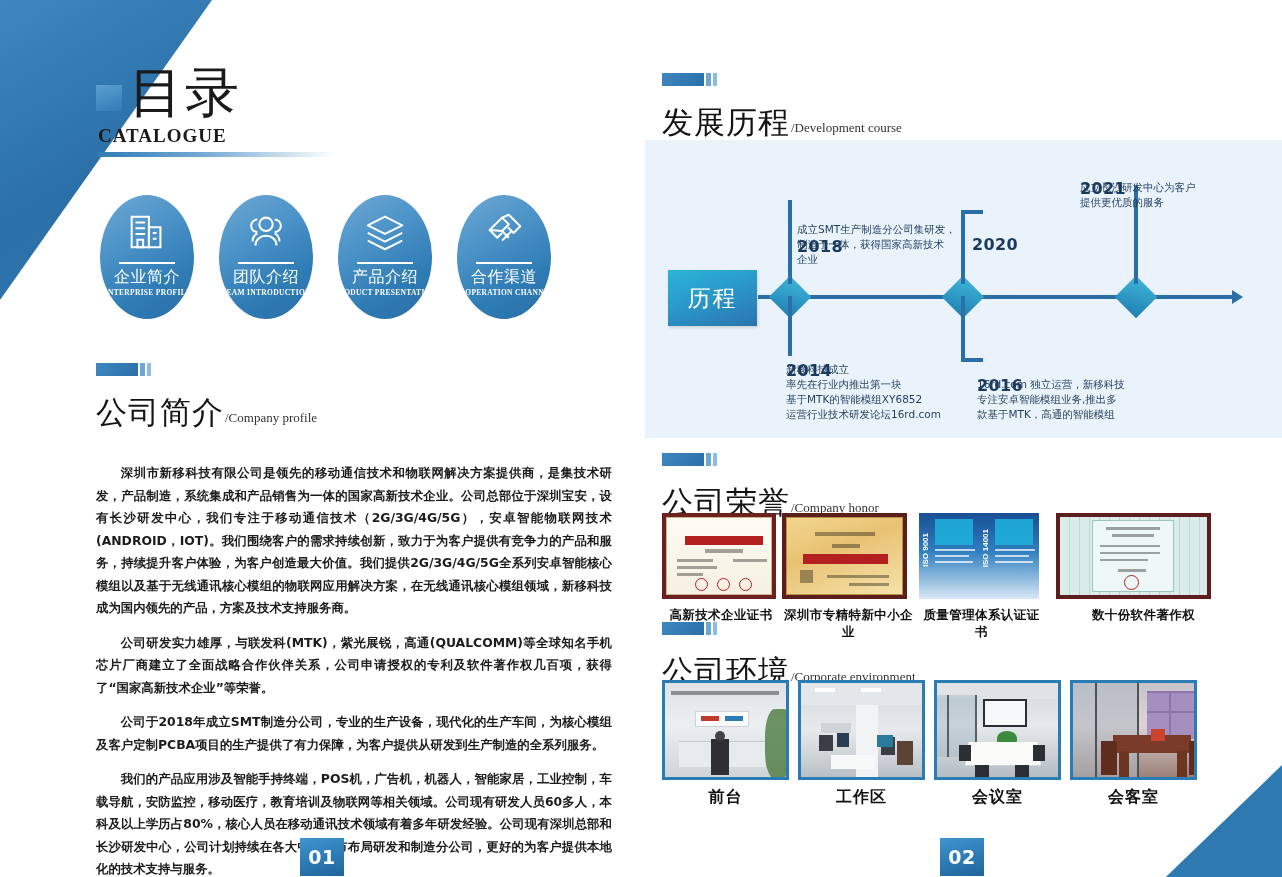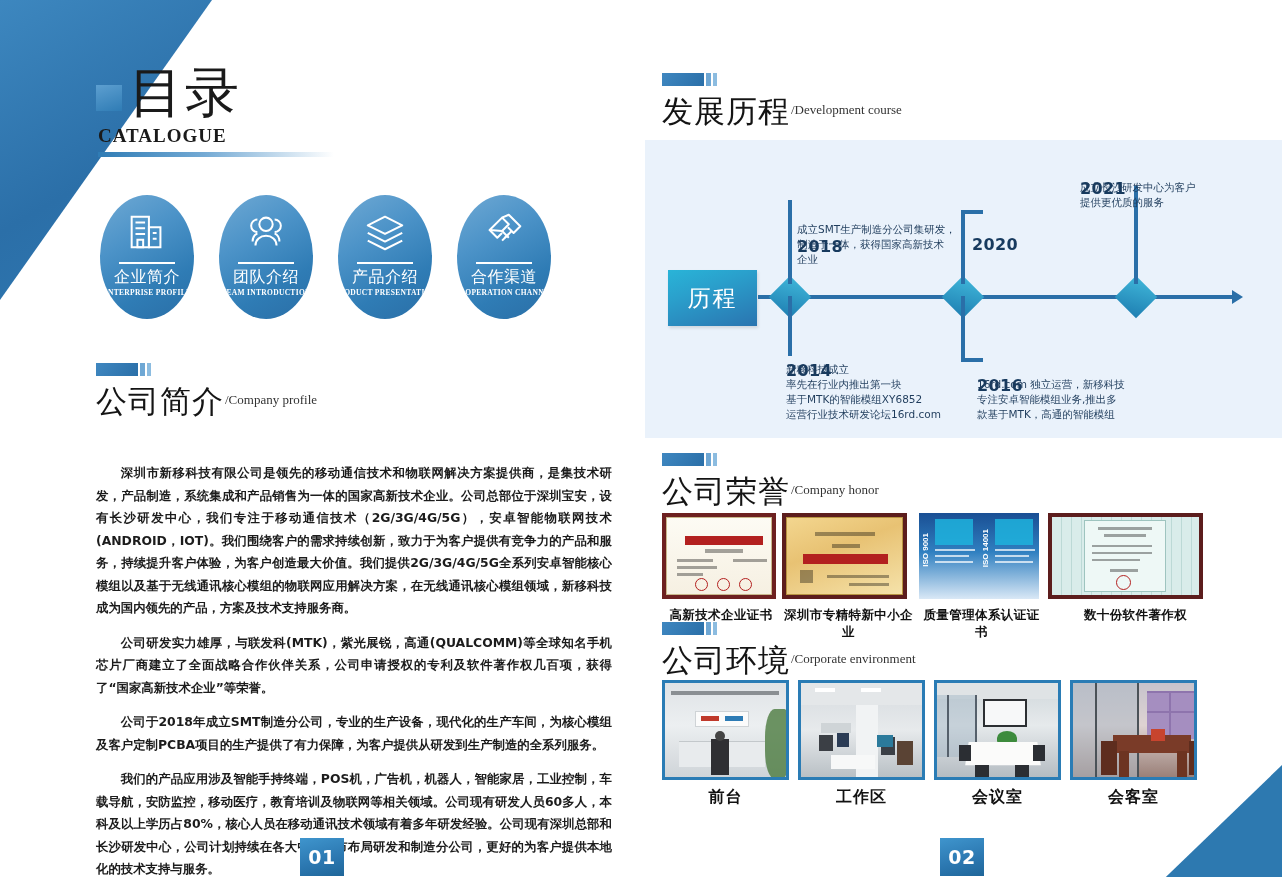--- a/index.html
+++ b/index.html
@@ -63,21 +63,21 @@
     font-family: "Liberation Serif","DejaVu Serif",serif; font-weight: bold;
     letter-spacing: .3px; margin-top: 2px; white-space: nowrap;
   }
 
   
   .sec-bar { display: flex; align-items: center; height: 13px; }
   .sec-bar i { display: block; height: 13px; }
   .sb1 { width: 42px; background: linear-gradient(120deg,#3f87c0,#2a6fa8); }
   .sb2 { width: 5px; background: #6ea7d4; margin-left: 2px; }
   .sb3 { width: 4px; background: #8cbce0; margin-left: 2px; }
-  .sec-title { display: flex; align-items: center; margin-top: 8px; }
+  .sec-title { display: flex; align-items: flex-end; margin-top: 19px; }
   .sec-cn {
     font-family: "Liberation Serif","DejaVu Serif",serif;
     font-size: 31px; line-height: 36px; color: #141414; letter-spacing: 1px;
   }
   .sec-en {
     font-family: "Liberation Serif","DejaVu Serif",serif;
     font-size: 13px; color: #333; margin-bottom: 5px; margin-left: 1px;
   }
 
   
@@ -394,21 +394,21 @@
             <span style="position:absolute;left:2px;top:16px;color:#fff;font-size:8px;font-weight:bold;writing-mode:vertical-rl;transform:rotate(180deg);">ISO 14001</span>
            <span style="position:absolute;left:16px;top:6px;width:38px;height:26px;background:#1fb3dd;opacity:.85;"></span>
            <span style="position:absolute;left:16px;top:36px;width:40px;height:2px;background:rgba(255,255,255,.7);"></span>
            <span style="position:absolute;left:16px;top:42px;width:34px;height:2px;background:rgba(255,255,255,.7);"></span>
            <span style="position:absolute;left:16px;top:48px;width:38px;height:2px;background:rgba(255,255,255,.7);"></span>
         </h>
       </div>
       <div class="honor-cap">质量管理体系认证证书</div>
     </div>
 
-    <div class="honor-cell" style="width:175px; margin-left:4px;">
+    <div class="honor-cell" style="width:175px; margin-left:12px;">
       <div class="cert cert-d">
         <div class="cert-d-in">
           <div style="position:absolute;left:32px;top:3px;width:82px;height:72px;background:#eef8f6;border:1px solid #9ec4bf;"></div>
           <div class="mini" style="left:46px;top:10px;width:54px;height:3px;"></div>
           <div class="mini" style="left:52px;top:17px;width:42px;height:3px;"></div>
           <div class="mini" style="left:40px;top:28px;width:60px;height:2px;"></div>
           <div class="mini" style="left:40px;top:35px;width:60px;height:2px;"></div>
           <div class="mini" style="left:40px;top:42px;width:48px;height:2px;"></div>
           <div class="mini" style="left:58px;top:52px;width:28px;height:3px;"></div>
           <div class="seal" style="left:64px;top:58px;width:15px;height:15px;"></div>

